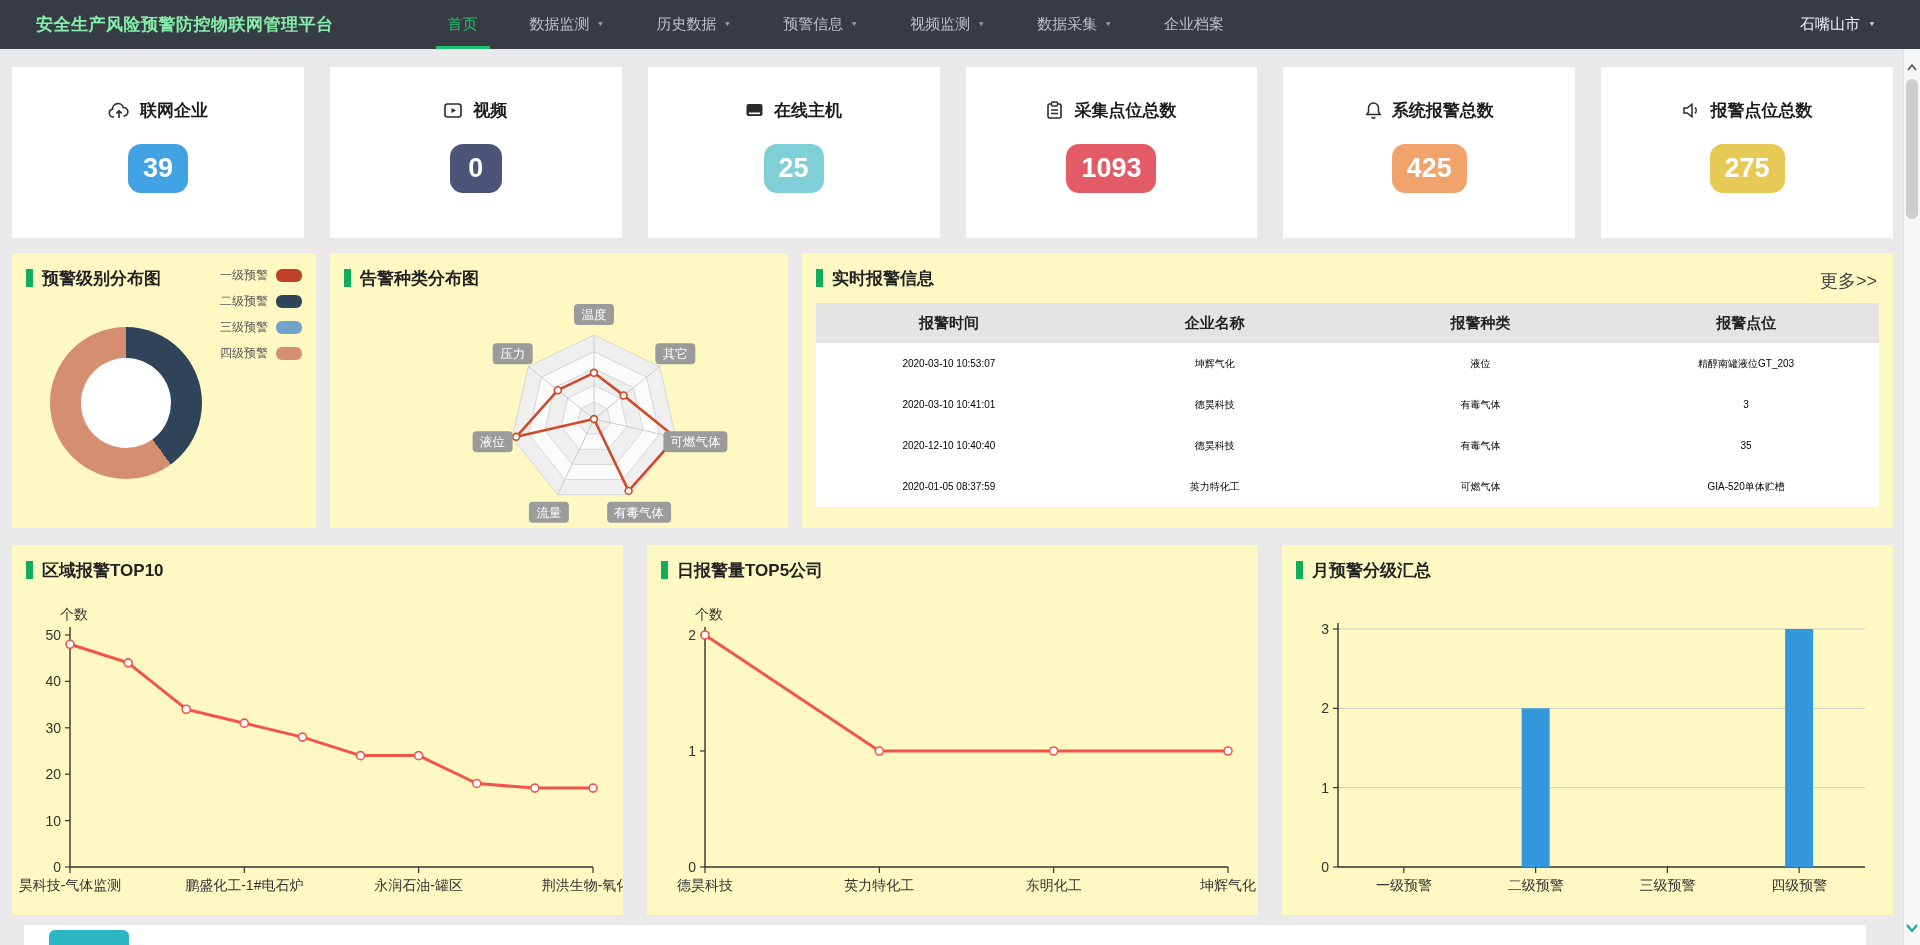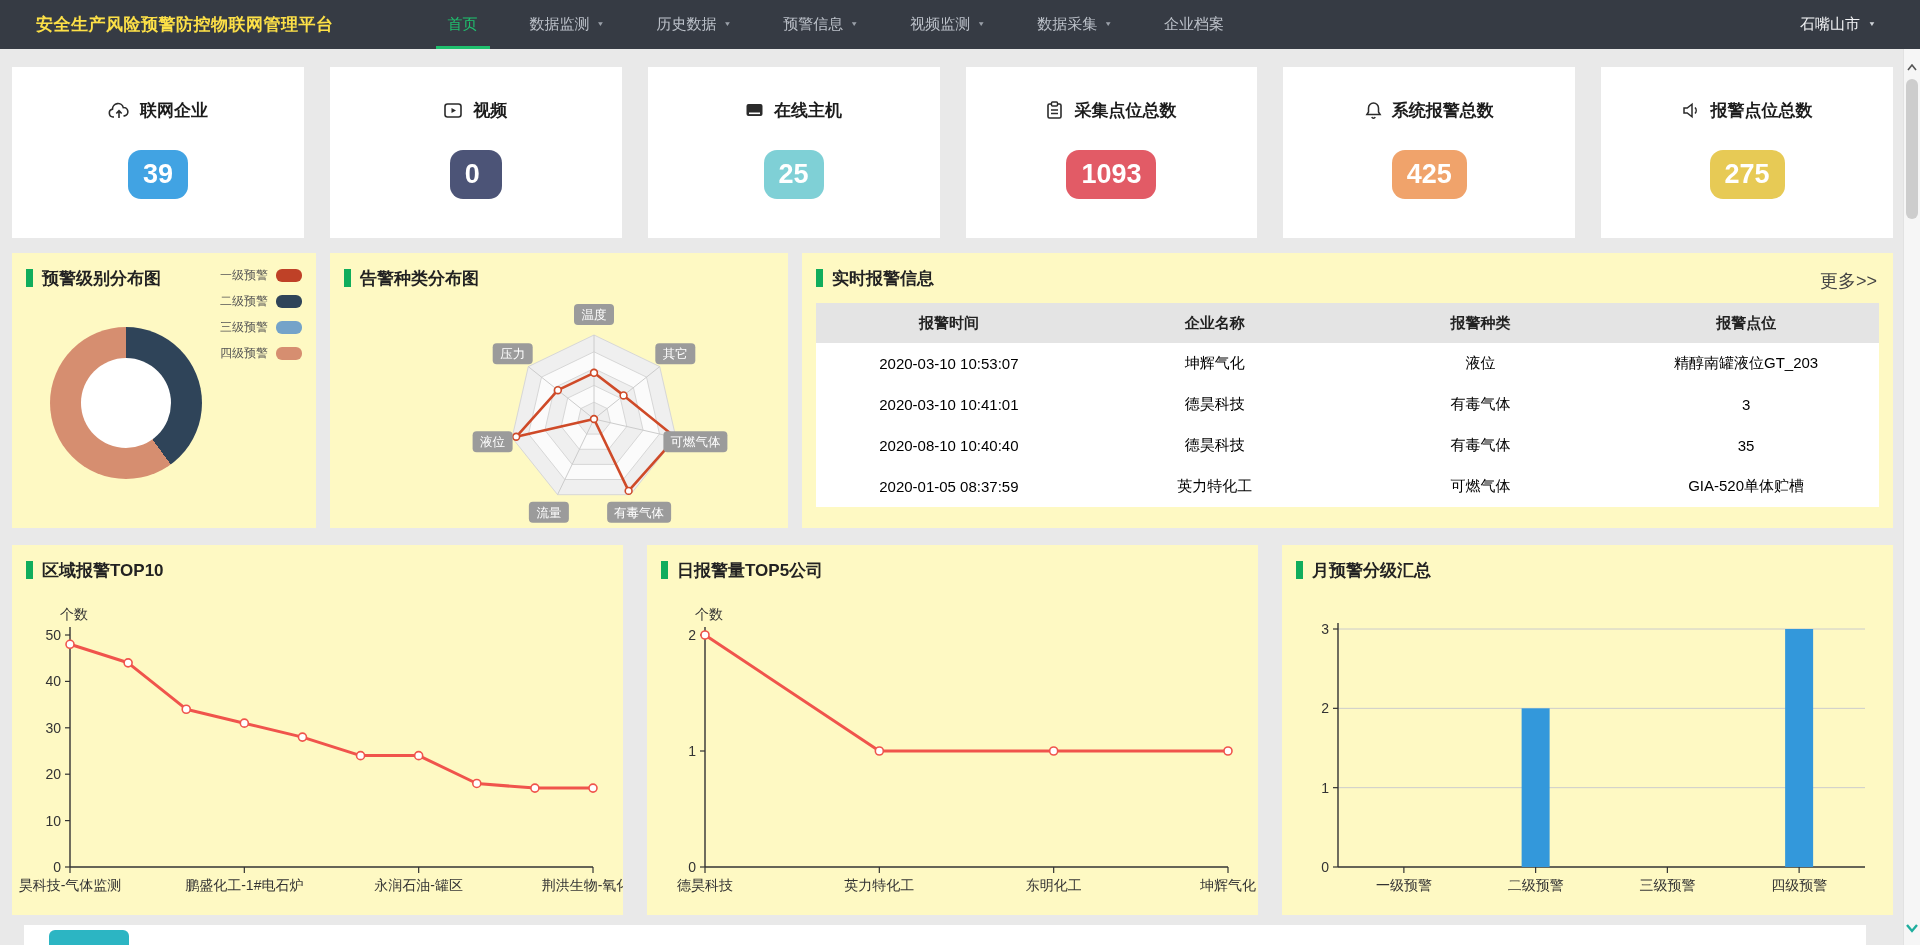--- a/index.html
+++ b/index.html
@@ -1,38 +1,38 @@
 <!DOCTYPE html>
 <html><head>
 <meta charset="utf-8">
 <style>
   * { margin:0; padding:0; box-sizing:border-box; }
   html,body { width:1920px; height:945px; overflow:hidden; }
   body { font-family:"Liberation Sans","DejaVu Sans",sans-serif; background:#e9e9e9; position:relative; }
 
   
   .navbar { height:49px; background:#363b44; display:flex; align-items:center; position:relative; z-index:5; }
-  .nav-title { color:#fde047; font-size:17px; font-weight:bold; margin-left:36px; letter-spacing:.5px; }
+  .nav-title { color:#86efac; font-size:17px; font-weight:bold; margin-left:36px; letter-spacing:.5px; }
   .nav-menu { display:flex; margin-left:88px; height:100%; }
   .nav-item { position:relative; display:flex; align-items:center; padding:16px 26px; color:#bcc1c9; font-size:15px; cursor:pointer; }
   .nav-item .caret { font-size:8px; margin-left:7px; color:#9aa0a9; transform:scaleY(.8); }
   .nav-item.active { color:#1fc06e; }
   .nav-item.active::after { content:''; position:absolute; left:14px; right:14px; bottom:0; height:3px; background:#1fc06e; }
   .nav-region { position:absolute; right:44px; top:0; height:100%; display:flex; align-items:center; color:#f2f3f5; font-size:15px; cursor:pointer; }
   .nav-region .caret { font-size:8px; margin-left:8px; color:#cfd3d9; transform:scaleY(.8); }
 
   .main { margin:0 27px 0 12px; }
 
   
   .cards { display:grid; grid-template-columns:repeat(6,1fr); gap:26px; margin-top:18px; }
   .card { background:#ffffff; height:171px; display:flex; flex-direction:column; align-items:center; }
   .card-head { display:flex; align-items:center; gap:10px; margin-top:32px; }
   .card-head svg { display:block; }
   .card-label { font-size:17px; font-weight:bold; color:#1c1c1c; }
-  .badge { margin-top:28px; min-width:52px; padding:9px 15px; border-radius:13px; color:#ffffff; font-size:27px; font-weight:bold; }
+  .badge { margin-top:22px; min-width:52px; padding:9px 15px; border-radius:13px; color:#ffffff; font-size:27px; font-weight:bold; text-align:center; }
 
   
   .row2 { display:grid; grid-template-columns:304px 458px 1fr; gap:14px; margin-top:15px; }
   .row2 .panel { height:275px; }
   .row3 { display:grid; grid-template-columns:repeat(3,1fr); gap:24px; margin-top:17px; }
   .row3 .panel { height:370px; }
   .panel { background:#fef9c3; padding:12px 14px; position:relative; overflow:hidden; }
   .panel-title { display:flex; align-items:center; gap:9px; height:26px; }
   .title-bar { width:7px; height:18px; background:#10ad5c; }
   .panel-title span.txt { font-size:17px; font-weight:bold; color:#222222; }
@@ -43,21 +43,21 @@
   .donut-hole { position:absolute; left:31px; top:31px; width:90px; height:90px; background:#ffffff; border-radius:50%; }
   .legend { position:absolute; top:14px; right:14px; display:flex; flex-direction:column; gap:9px; }
   .legend-item { display:flex; align-items:center; justify-content:flex-end; gap:8px; }
   .legend-label { font-size:12px; color:#555555; }
   .legend-swatch { width:26px; height:13px; border-radius:6px; }
 
   
   .more-link { position:absolute; right:16px; top:16px; font-size:18px; color:#444444; cursor:pointer; }
   table.alarm { width:100%; border-collapse:collapse; margin-top:12px; table-layout:fixed; }
   table.alarm th { background:#e4e4e4; height:40px; font-size:15px; font-weight:bold; color:#222222; text-align:center; }
-  table.alarm td { height:41px; font-size:15px; color:#000000; text-align:center; background:#ffffff; }
+  table.alarm td { height:41px; font-size:10px; color:#000000; text-align:center; background:#ffffff; }
 
   .chart-svg { display:block; margin-top:6px; overflow:visible; }
 
   
   .footer-strip { margin:10px 27px 0 12px; height:20px; background:#ffffff; position:relative; overflow:hidden; }
   .teal-chip { position:absolute; left:25px; top:5px; width:80px; height:26px; border-radius:6px; background:#2cb5c3; }
   .scrollbar { position:absolute; right:0; top:49px; bottom:0; width:17px; background:#f6f6f6; border-left:1px solid #e2e2e2; }
   .sb-up { position:absolute; top:8px; left:0; width:16px; text-align:center; }
   .sb-thumb { position:absolute; top:30px; left:2px; width:12px; height:140px; background:#cdcdcd; border-radius:6px; }
   .sb-down { position:absolute; bottom:8px; left:0; width:16px; text-align:center; }
@@ -288,21 +288,21 @@
               <td>液位</td>
               <td>精醇南罐液位GT_203</td>
             </tr>
             <tr>
               <td>2020-03-10 10:41:01</td>
               <td>德昊科技</td>
               <td>有毒气体</td>
               <td>3</td>
             </tr>
             <tr>
-              <td>2020-08-10 10:40:40</td>
+              <td>2020-12-10 10:40:40</td>
               <td>德昊科技</td>
               <td>有毒气体</td>
               <td>35</td>
             </tr>
             <tr>
               <td>2020-01-05 08:37:59</td>
               <td>英力特化工</td>
               <td>可燃气体</td>
               <td>GIA-520单体贮槽</td>
             </tr>

